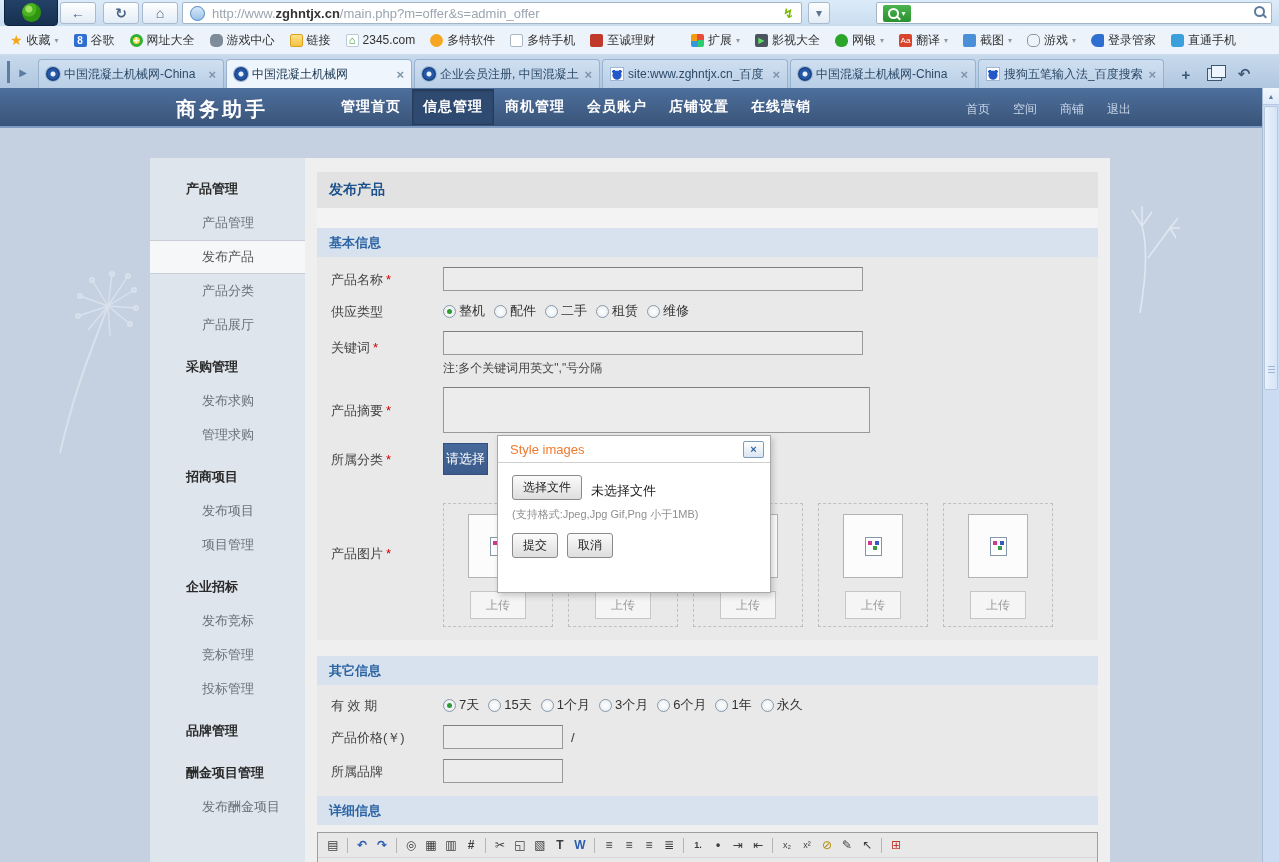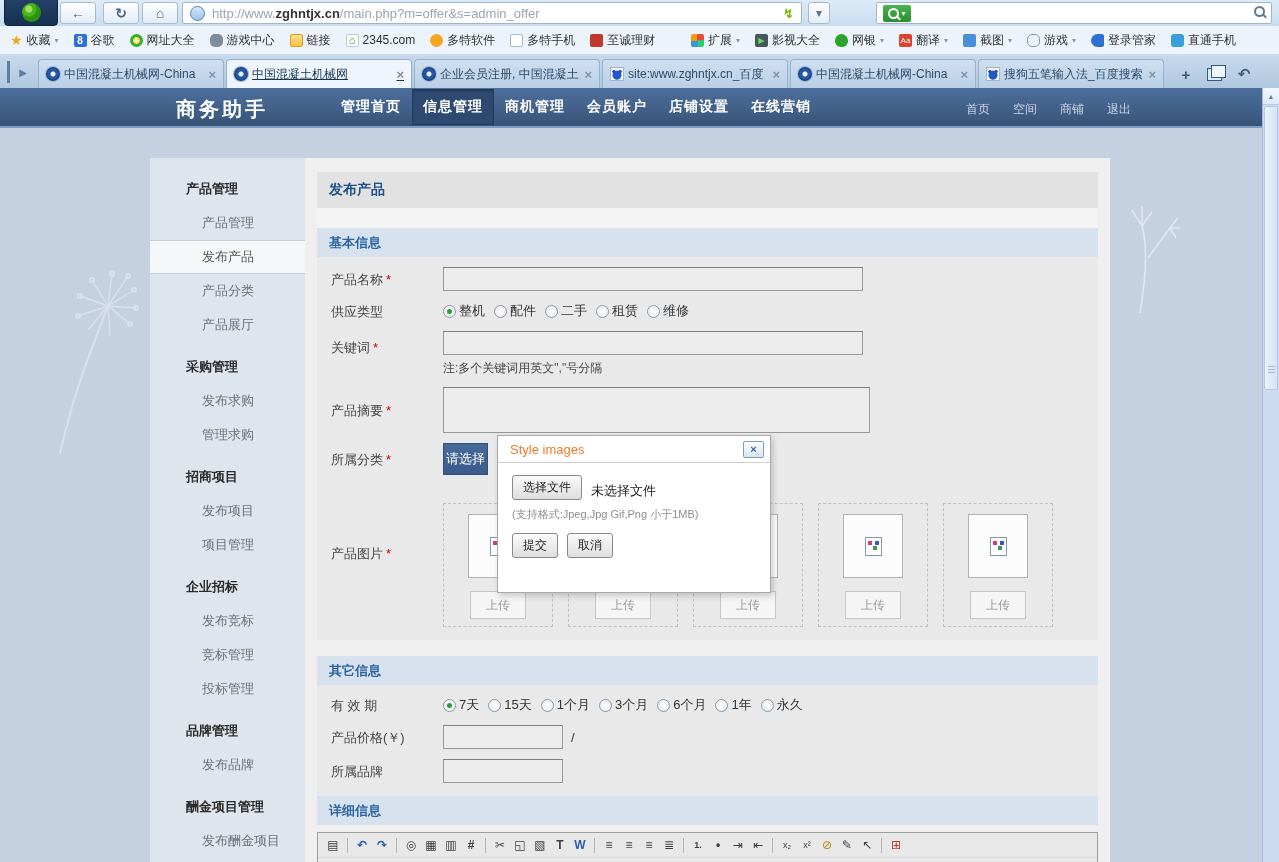--- a/index.html
+++ b/index.html
@@ -52,21 +52,21 @@
   .i-trans{background:#d9442c;color:#fff;font-size:8px;line-height:13px;}
   .i-shot{background:#4a90d9;}
   .i-game2{background:transparent;border:1px solid #8a99a8;border-radius:5px;box-sizing:border-box;}
   .i-key{background:#2f6fd2;border-radius:50% 2px 2px 50%;}
   .i-phone{background:#3aa0dc;border-radius:3px;}
   
   .tabbar{position:absolute;left:0;top:55px;width:1279px;height:33px;background:linear-gradient(#c7d9ec,#b0c7e0);}
   .pin-btn{position:absolute;left:7px;top:6px;width:26px;height:22px;color:#5b7ca3;font-size:10px;display:flex;align-items:center;justify-content:center;border-left:3px solid #5b7ca3;}
   .tab{position:absolute;top:4px;height:29px;width:186px;background:linear-gradient(#cfdff0,#b9cfe6);border:1px solid #97b2cf;border-bottom:none;
     border-radius:4px 4px 0 0;display:flex;align-items:center;padding:0 7px;box-sizing:border-box;color:#2c4a68;}
-  .tab.active{background:#eef5fc;z-index:3;color:#1a3552;text-decoration:underline;}
+  .tab.active{background:#eef5fc;z-index:3;color:#1a3552;}
   .tab .ttext{flex:1;overflow:hidden;white-space:nowrap;text-overflow:clip;margin:0 4px;font-size:12px;}
   .tab .tclose{color:#7d93ab;font-size:13px;font-weight:bold;}
   .fav-gear{width:14px;height:14px;border-radius:50%;flex-shrink:0;background:radial-gradient(#eaf2fb 0 2px,#2458a6 3px 5px,#174180 6px);box-shadow:0 0 0 1px #9fb6d4;}
   .fav-baidu{width:14px;height:14px;flex-shrink:0;background:#fff;border:1px solid #9fb6d4;box-sizing:border-box;
     background-image:radial-gradient(circle at 50% 60%,#2458c8 0 4px,transparent 5px),radial-gradient(circle at 25% 30%,#2458c8 0 1.5px,transparent 2px),radial-gradient(circle at 75% 30%,#2458c8 0 1.5px,transparent 2px);}
   .tb-btn{position:absolute;top:8px;width:24px;height:22px;display:flex;align-items:center;justify-content:center;color:#3c5775;font-size:15px;font-weight:bold;}
   .stack-ico{width:13px;height:11px;border:1px solid #3c5775;position:relative;background:#dce9f6;}
   .stack-ico::after{content:"";position:absolute;left:3px;top:-4px;width:13px;height:11px;border:1px solid #3c5775;background:#eef5fc;}
   
   .navbar{position:absolute;left:0;top:88px;width:1262px;height:40px;background:linear-gradient(#4d6f9d,#395478);border-bottom:2px solid #7e9cc2;box-sizing:border-box;}
@@ -383,21 +383,20 @@
         <div class="sb-i">发布求购</div>
         <div class="sb-i">管理求购</div>
         <div class="sb-h">招商项目</div>
         <div class="sb-i">发布项目</div>
         <div class="sb-i">项目管理</div>
         <div class="sb-h">企业招标</div>
         <div class="sb-i">发布竞标</div>
         <div class="sb-i">竞标管理</div>
         <div class="sb-i">投标管理</div>
         <div class="sb-h">品牌管理</div>
-        <div class="sb-i">发布品牌</div>
         <div class="sb-h">酬金项目管理</div>
         <div class="sb-i">发布酬金项目</div>
       </div>
 
       <div class="main">
         <div class="ttl">发布产品</div>
         <div class="gap"></div>
         <div class="secbar">基本信息</div>
 
         <div class="formarea">

